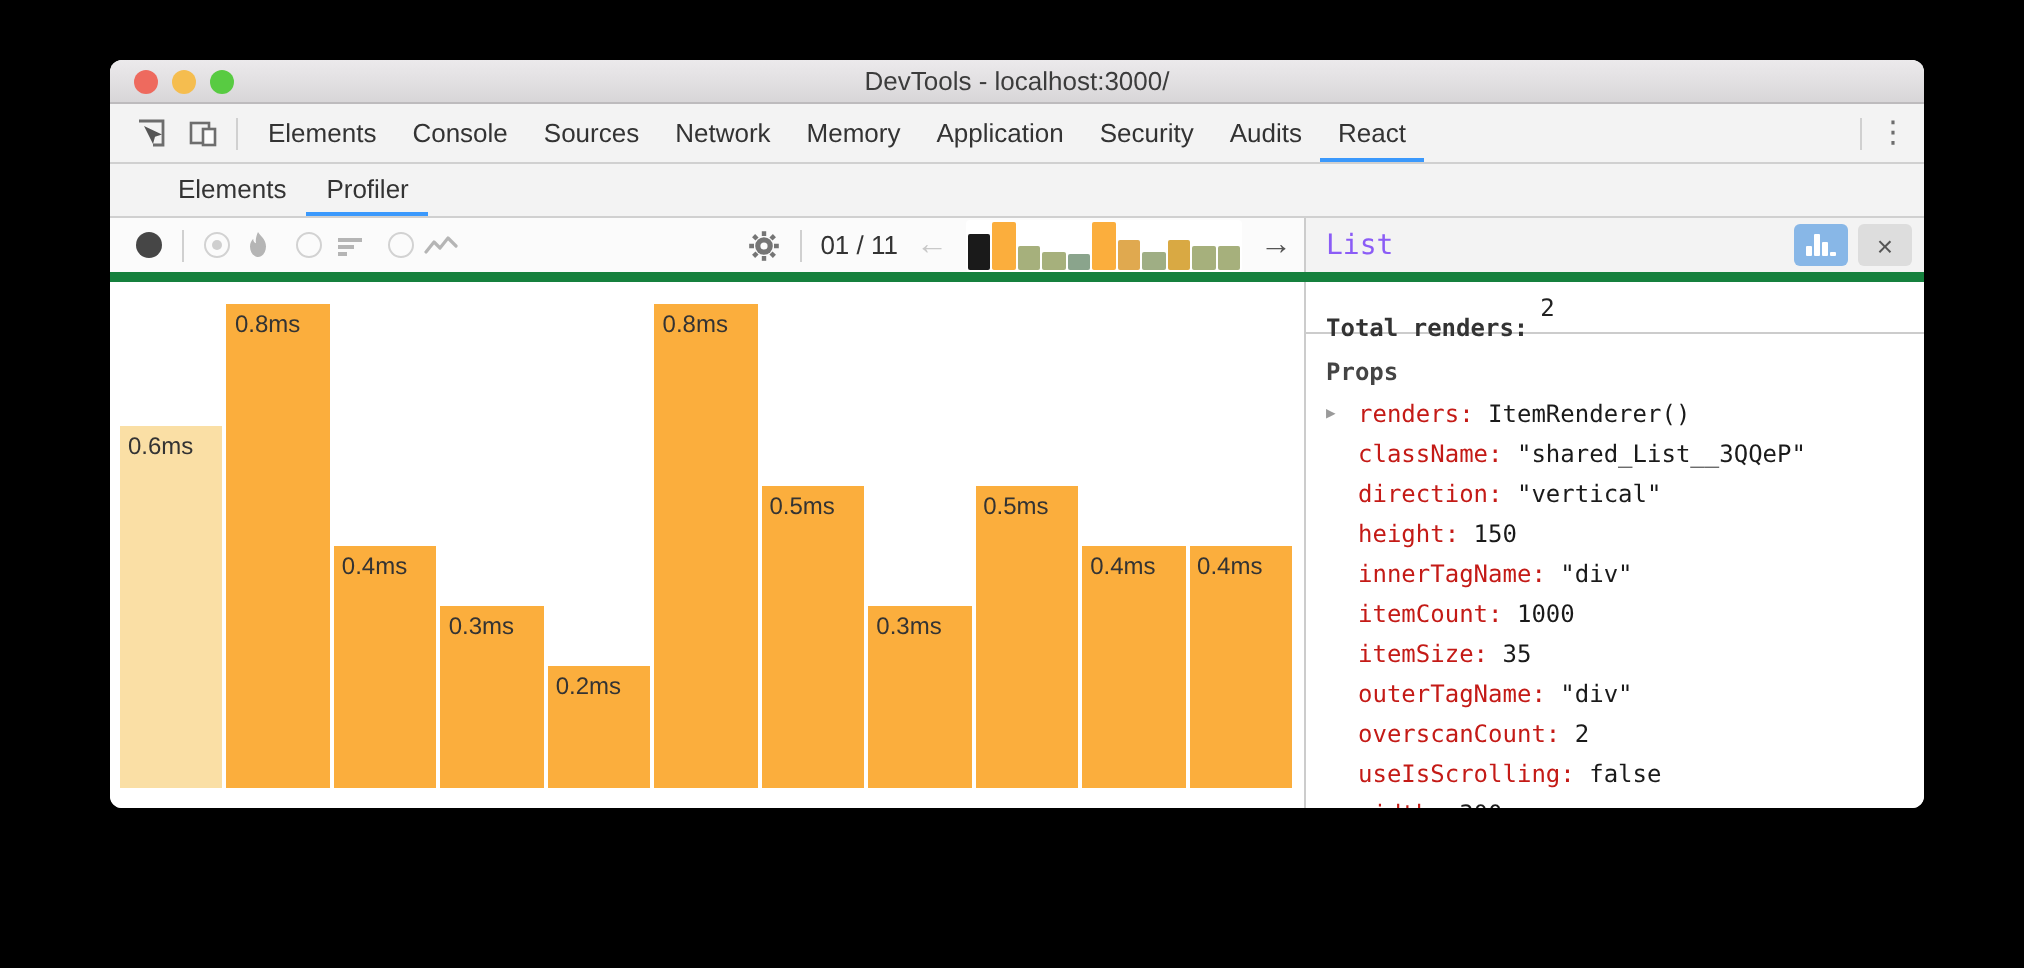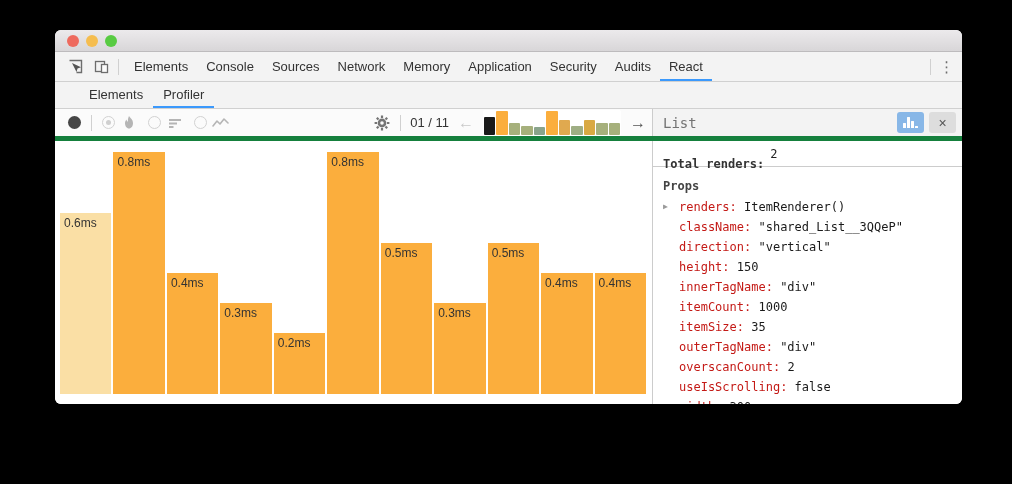--- a/index.html
+++ b/index.html
@@ -54,21 +54,21 @@
   .nav-arrow.disabled { color:#c9c9c9; }
   .nav-arrow.enabled { color:#555; }
   .minimap { width:138px; height:26px; display:flex; align-items:flex-end; gap:1px;
              background:#fff; border-radius:2px; padding:1px; }
   .mm-bar { flex:1; border-radius:1px; }
   .mm-bar.first { background-image:radial-gradient(#4a4a4a 1px, transparent 1px);
                   background-size:3px 3px; }
 
   .panel-header { width:310px; border-left:1px solid #ccc; background:#f3f3f3;
                   display:flex; align-items:center; padding:0 6px 0 10px; }
-  .panel-title { font-family:"DejaVu Sans Mono", monospace; font-size:14px; color:#737373; }
+  .panel-title { font-family:"DejaVu Sans Mono", monospace; font-size:14px; color:#8b5cf6; }
   .panel-header-btns { margin-left:auto; display:flex; gap:5px; }
   .hbtn { width:27px; height:21px; border-radius:3px; display:flex; align-items:center;
           justify-content:center; cursor:pointer; }
   .hbtn.blue { background:#88b7e7; }
   .hbtn.gray { background:#ddd; color:#555; font-size:14px; }
   .chart-glyph { display:flex; align-items:flex-end; gap:1.5px; height:11px; }
   .chart-glyph i { display:block; width:2.5px; background:#fff; border-radius:0.5px; }
 
   
   .row-content { height:264px; display:flex; }
@@ -94,20 +94,21 @@
 <body>
 
 <div class="window">
 
   <div class="titlebar">
     <div class="lights">
       <span class="light" id="tl-close" style="background: rgb(238, 106, 94);"></span>
       <span class="light" id="tl-min" style="background: rgb(245, 189, 79);"></span>
       <span class="light" id="tl-zoom" style="background: rgb(88, 203, 66);"></span>
     </div>
+    <span class="titlebar-title">DevTools - localhost:3000/</span>
   </div>
 
   <div class="tabbar">
     <div class="tabbar-icons">
       <span class="icon-btn">
         <svg width="15" height="15" viewBox="0 0 15 15">
             <path d="M1.5 1.5h12v12h-5" fill="none" stroke="#6d6d6d" stroke-width="1.4"></path>
             <path d="M4 4l4.5 9 1-3.6 3.5-1.2z" fill="#555"></path>
           </svg>
       </span>

